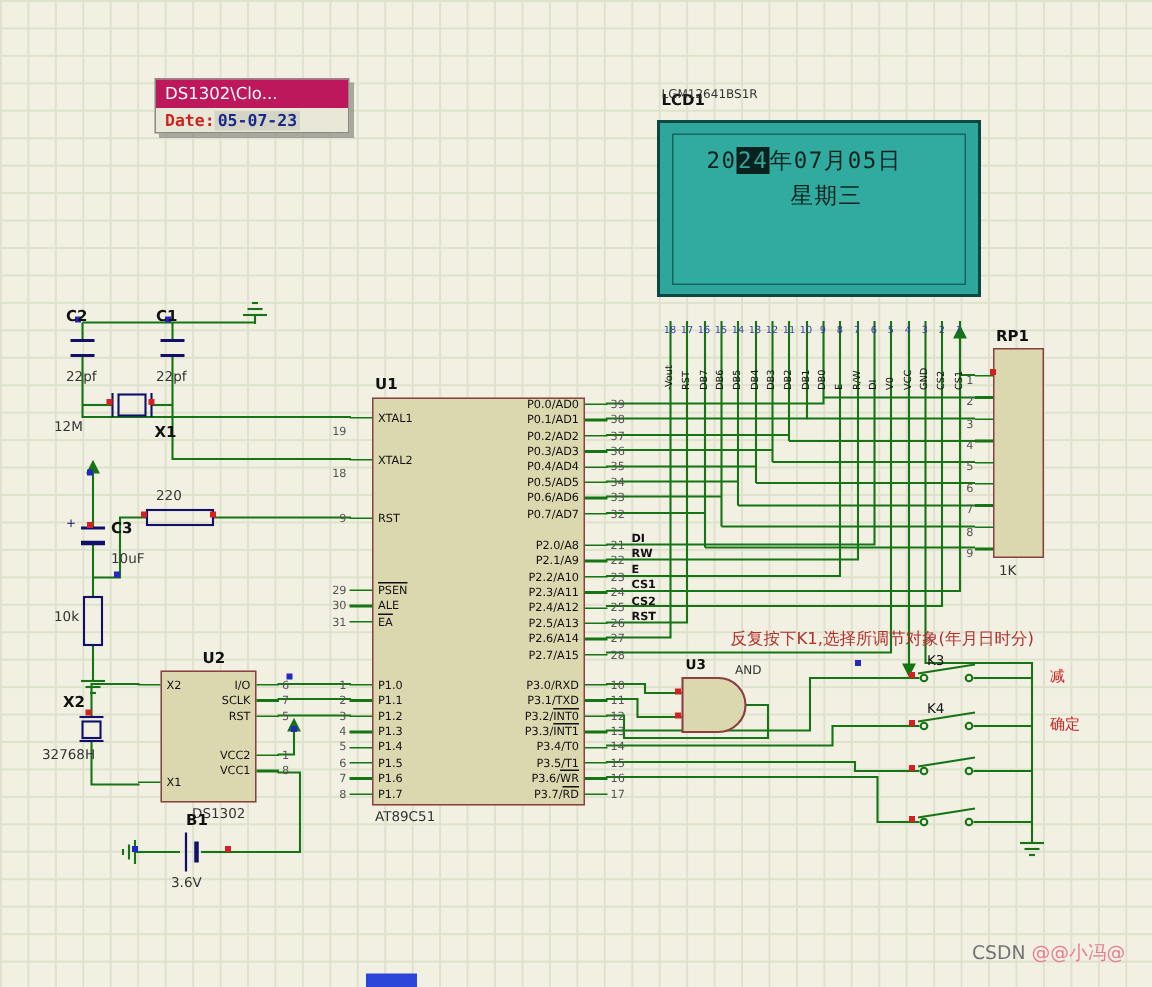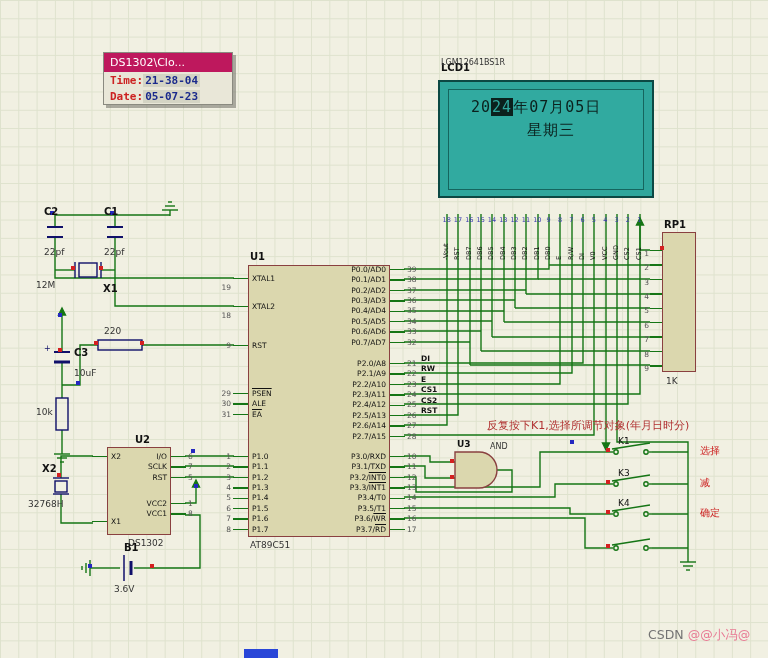--- a/index.html
+++ b/index.html
@@ -249,23 +249,20 @@
     <use href="#pwr" transform="translate(62,308)"></use>
     <use href="#pwr" transform="translate(196,480)"></use>
     <use href="#pwr" transform="translate(606,450) rotate(180)"></use>
   </g>
 </svg>
 
 <div class="popup">
   <div class="popup-title">DS1302\Clo...</div>
   <div class="popup-body">
     <div class="popup-row">
-      <span class="pl">Time:</span><span class="pv">21-38-04</span>
-    </div>
-    <div class="popup-row">
       <span class="pl">Date:</span><span class="pv">05-07-23</span>
     </div>
   </div>
 </div>
 
 <div class="lbl b" style="left:441px;top:62px">LCD1</div>
 <div class="lbl" style="left:441px;top:58px;font-size:8px">LGM12641BS1R</div>
 
 <div class="lcd">
   <div class="lcd-screen">
@@ -602,24 +599,20 @@
       <div class="prow l rph">
         <span class="pnum">9</span>
       </div>
     </div>
 </div>
 
 <div class="lbl b" style="left:457px;top:439px;font-size:9px">U3</div>
 <div class="lbl" style="left:490px;top:442px;font-size:8px">AND</div>
 
 <div class="kbtns">
-    <div class="k-btn">
-    <span class="kid">K1</span>
-    <span class="klabel">选择</span>
-  </div>
     <div class="k-btn">
     <span class="kid">K3</span>
     <span class="klabel">减</span>
   </div>
     <div class="k-btn">
     <span class="kid">K4</span>
     <span class="klabel">确定</span>
   </div>
   </div>
 

